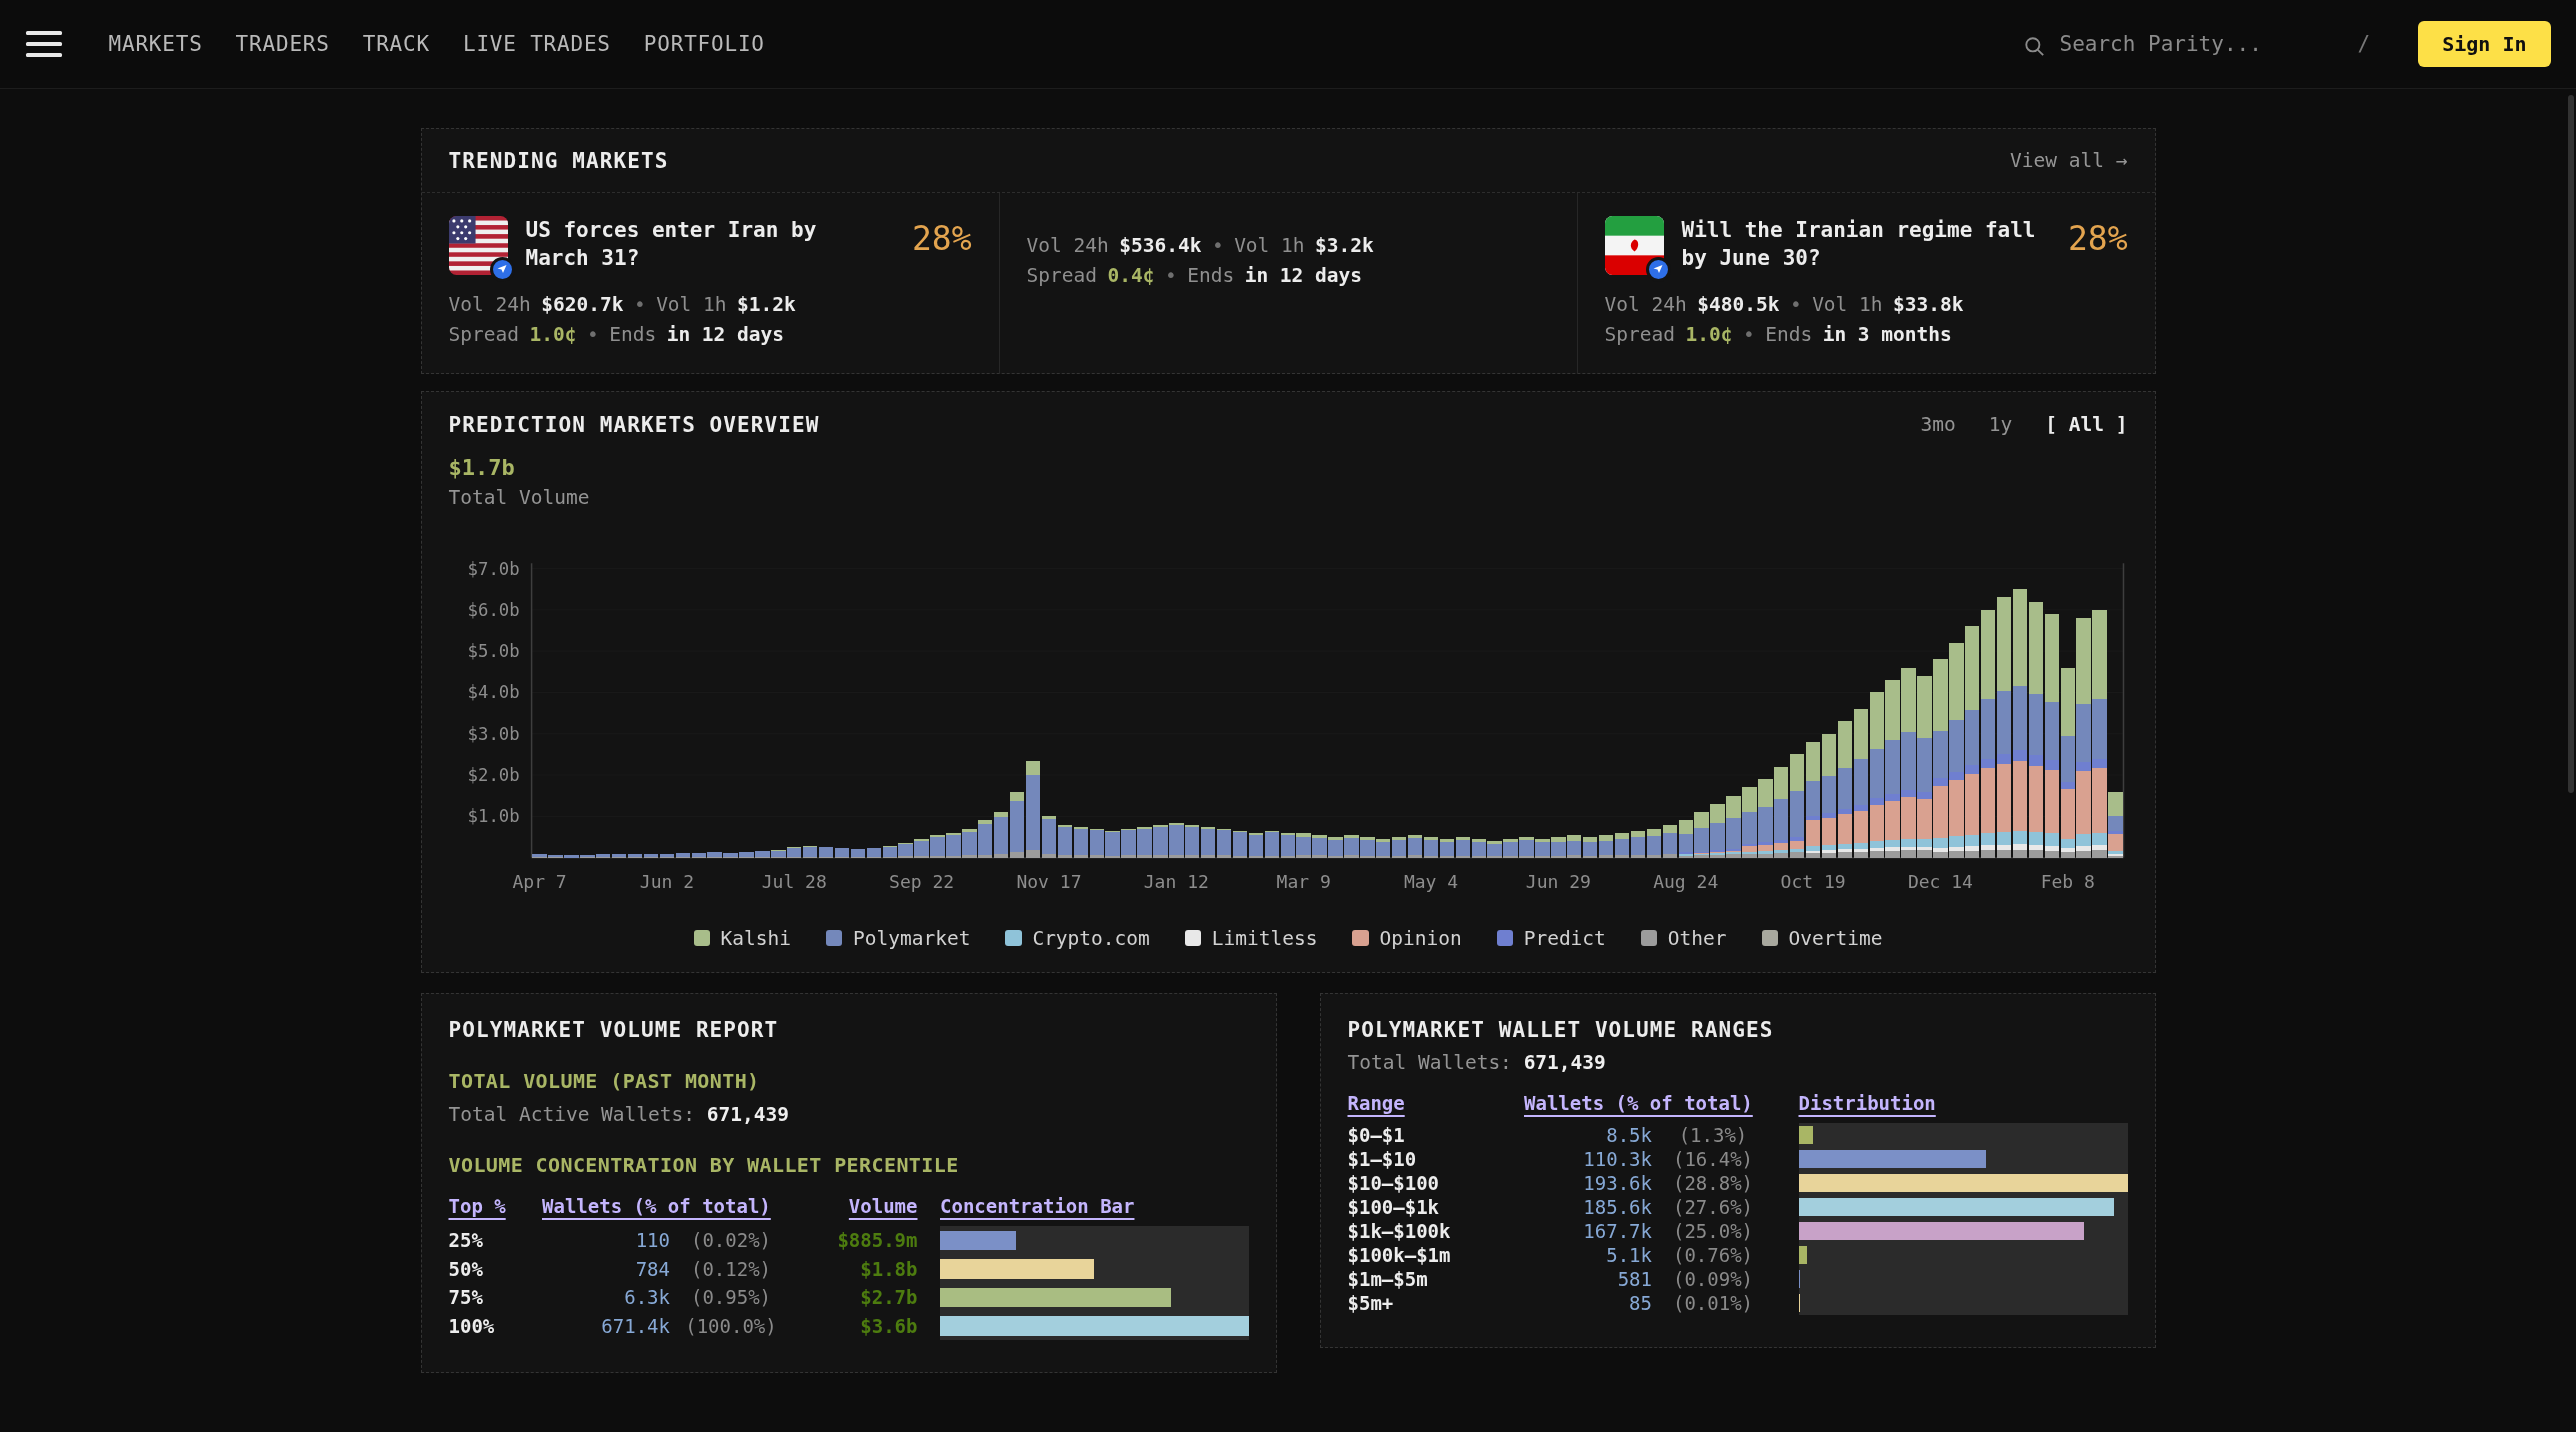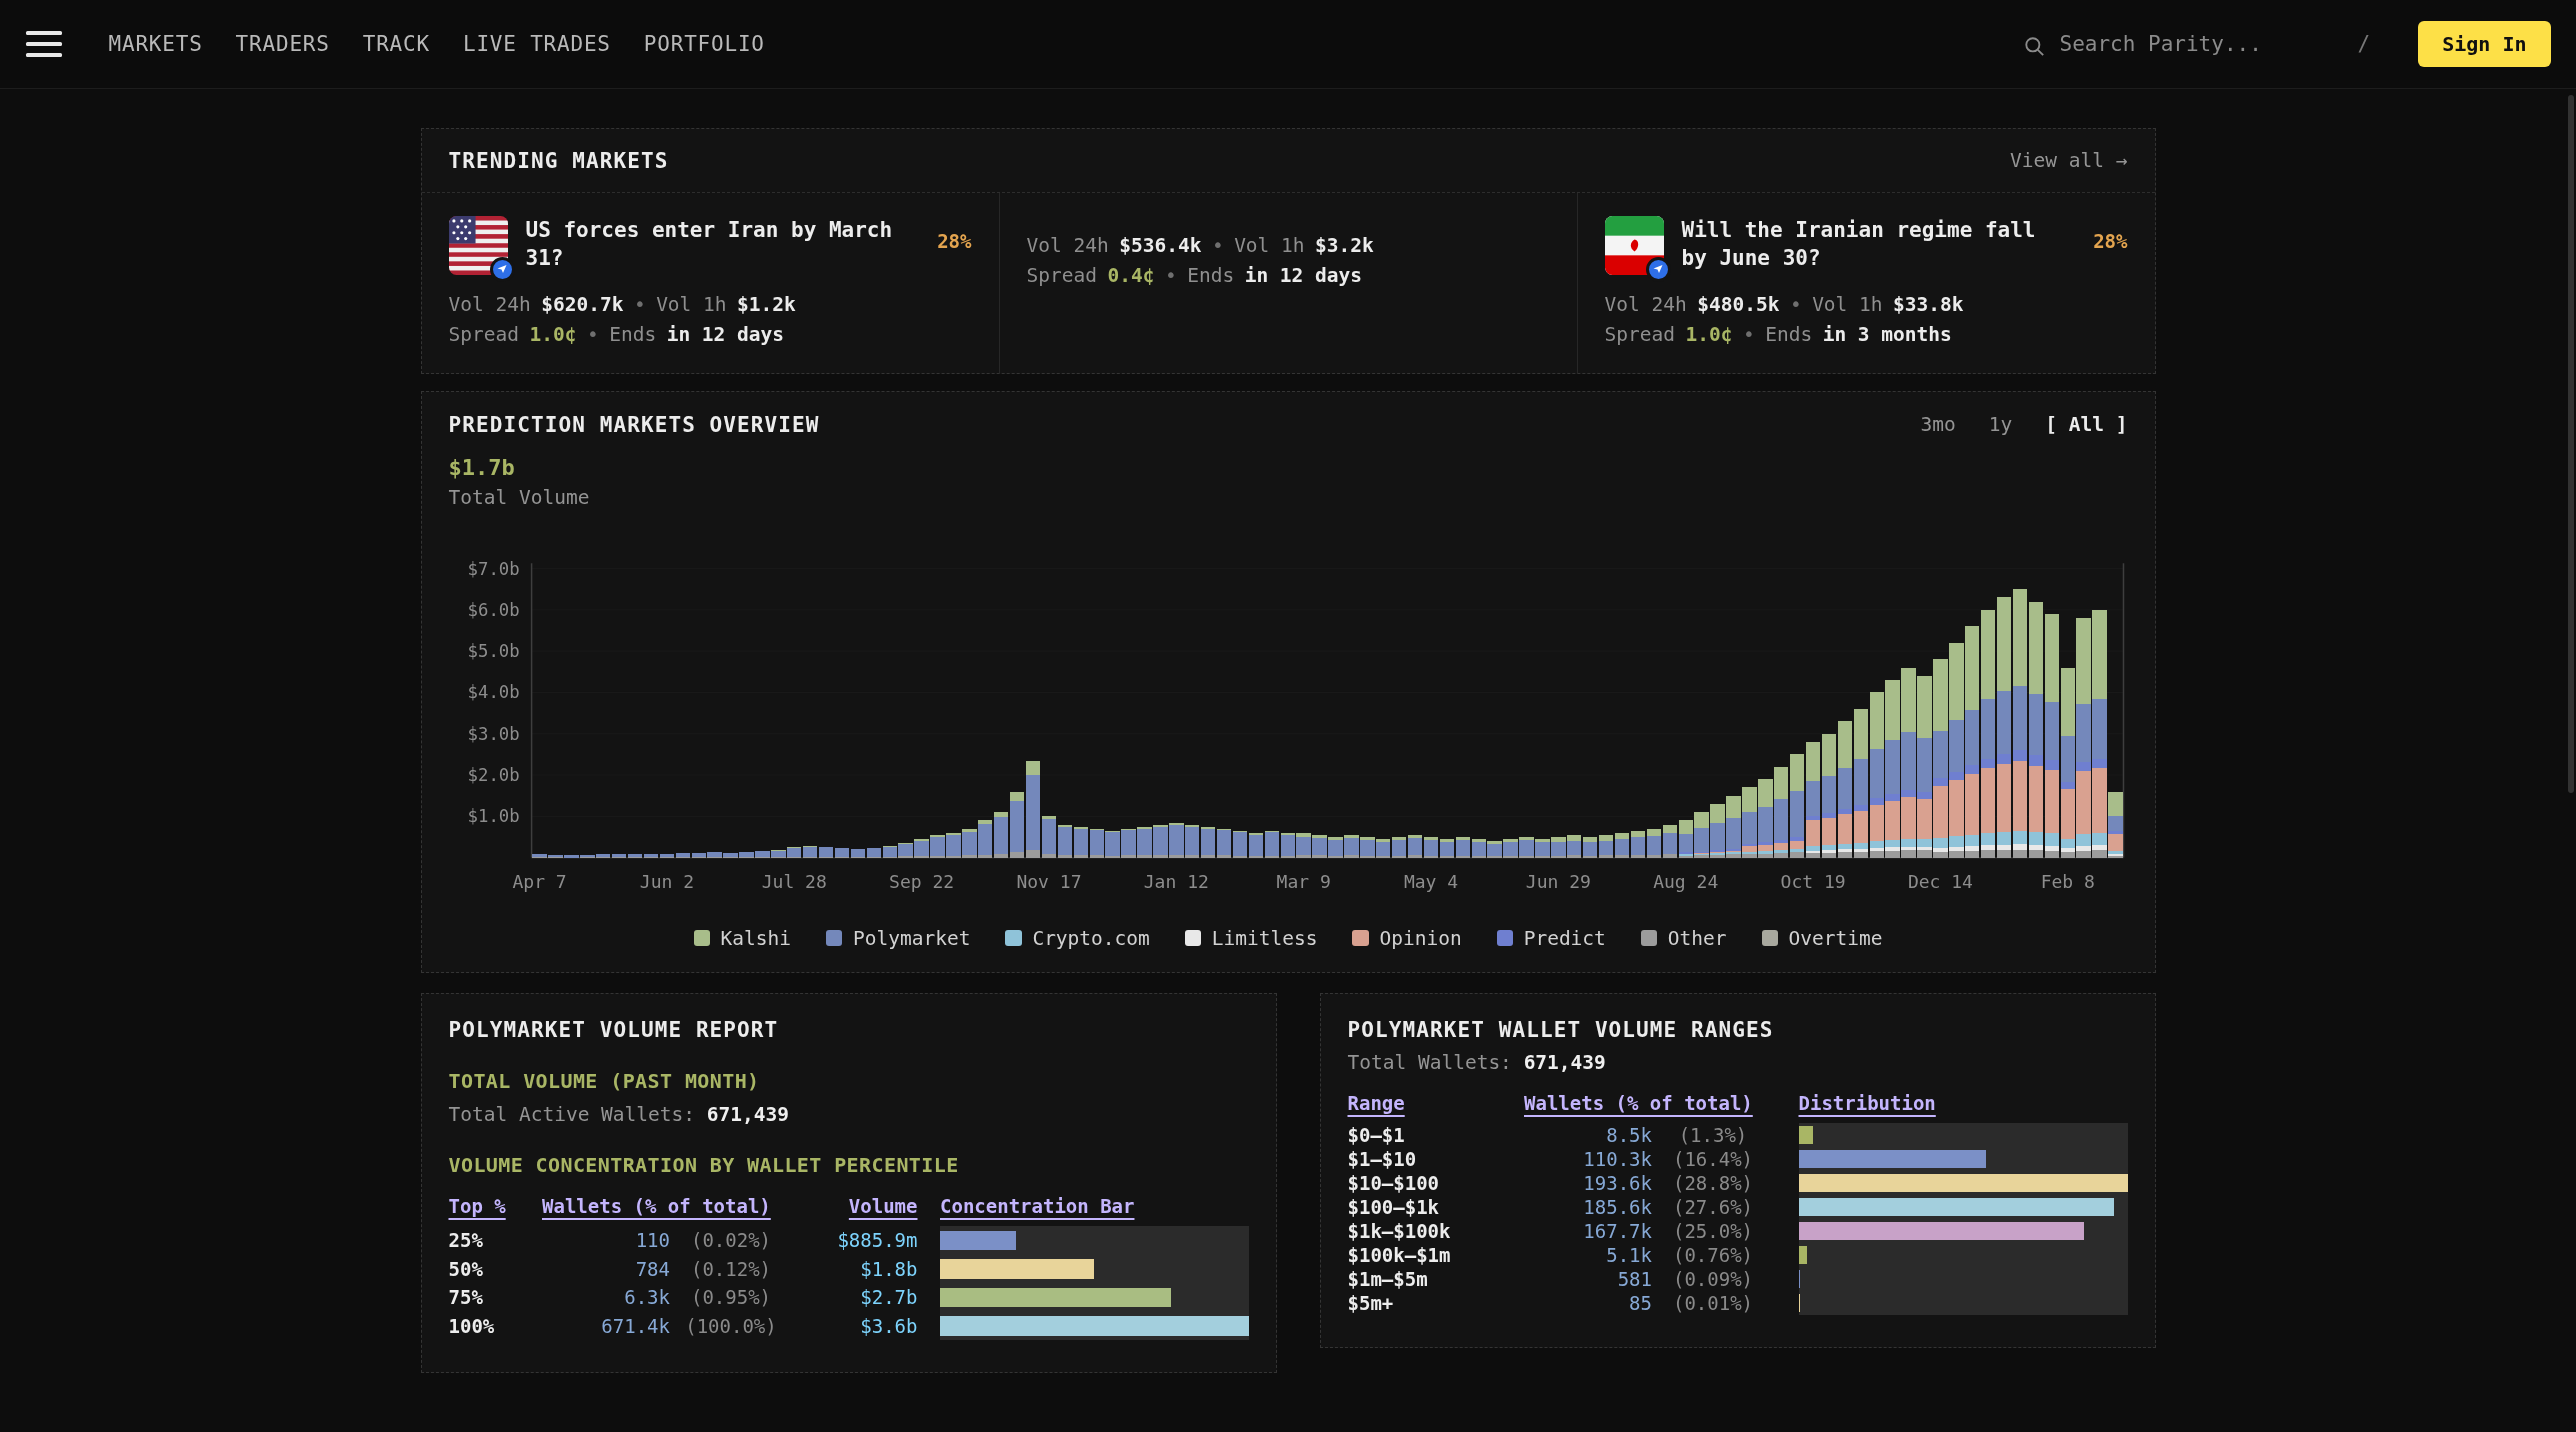--- a/index.html
+++ b/index.html
@@ -40,21 +40,21 @@
   .cards { display:flex; }
   .card { flex:1 1 0; min-width:0; padding:22.5px 27px 27px; cursor:pointer; }
   .card + .card { border-left:0.8px solid #272727; }
   .card-top { display:flex; align-items:flex-start; gap:18px; }
   .icon-wrap { position:relative; width:59px; height:59px; flex:none; }
   .icon-wrap > svg { width:59px; height:59px; border-radius:7.5px; display:block; }
   .badge { position:absolute; right:-7.5px; bottom:-7.5px; width:25.5px; height:25.5px; border-radius:50%;
            background:#2e6fe8; border:3.8px solid #131313; display:flex; align-items:center; justify-content:center; }
   .badge svg { width:12px; height:12px; }
   .card-title { margin:0; font-size:21px; line-height:1.35; color:#ededed; font-weight:700; flex:1 1 auto; }
-  .card-chance { font-size:19px; font-weight:700; color:#e3a44f; margin-left:6px; margin-top:14px; }
+  .card-chance { font-size:33px; font-weight:400; color:#e3a44f; margin-left:6px; margin-top:3px; }
   .card-meta { margin-top:18px; font-size:19.5px; color:#8f8f8f; }
   .m-line { margin-top:7.5px; white-space:nowrap; }
   .m-line span { margin-right:10.5px; }
   .val { color:#ececec; font-weight:700; }
   .val-green { color:#a9b665; font-weight:700; }
   .dot { color:#6f6f6f; }
 
   
   #overview { margin-top:16.5px; padding:21px 27px 22.5px; }
   #overview .panel-head { display:flex; justify-content:space-between; align-items:center; }
@@ -81,21 +81,21 @@
   .th { color:#c4b5fd; font-weight:700; text-decoration:underline; text-underline-offset:4.5px;
         text-decoration-thickness:1.5px; padding:3px 0 9px; white-space:nowrap; }
   .th.right { text-align:right; }
   .cell { white-space:nowrap; }
   #conc-table .cell { line-height:28.5px; }
   #range-table .cell { line-height:24px; }
   .rl { color:#ededed; font-weight:700; }
   .right { text-align:right; }
   .wnum { display:inline-block; width:128px; text-align:right; color:#87a9d6; }
   .wpct { display:inline-block; width:101px; text-align:center; color:#8a8a8a; margin-left:10.5px; }
-  .vol { color:#7dd3fc; font-weight:400; }
+  .vol { color:#4d7c0f; font-weight:700; }
   .bar-cell { background:#2b2b2b; position:relative; }
   #conc-table .bar-cell { height:28.5px; }
   #range-table .bar-cell { height:24px; }
   .bar-fill { position:absolute; left:0; }
   #conc-table .bar-fill { top:4.5px; height:19.5px; }
   #range-table .bar-fill { top:3px; height:18px; }
 
   
   .scroll-thumb { position:absolute; right:2.3px; top:95px; width:6px; height:698px;
                   background:#323232; border-radius:3px; }

